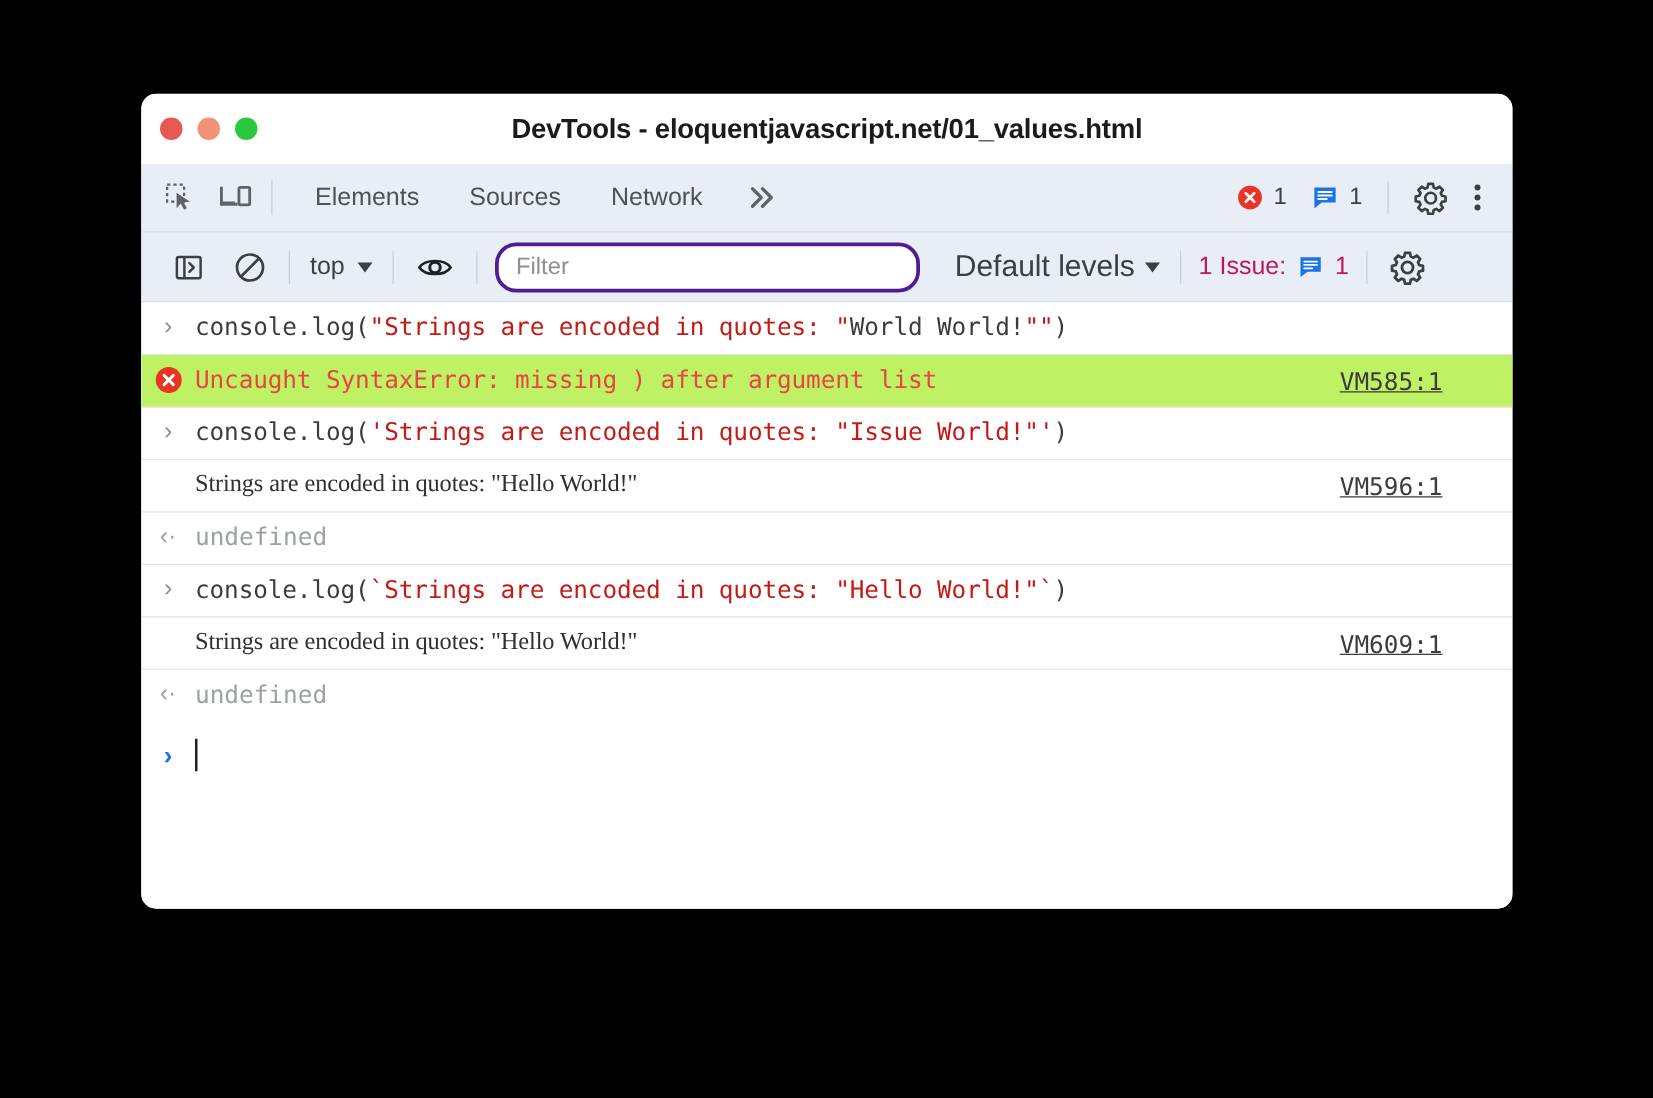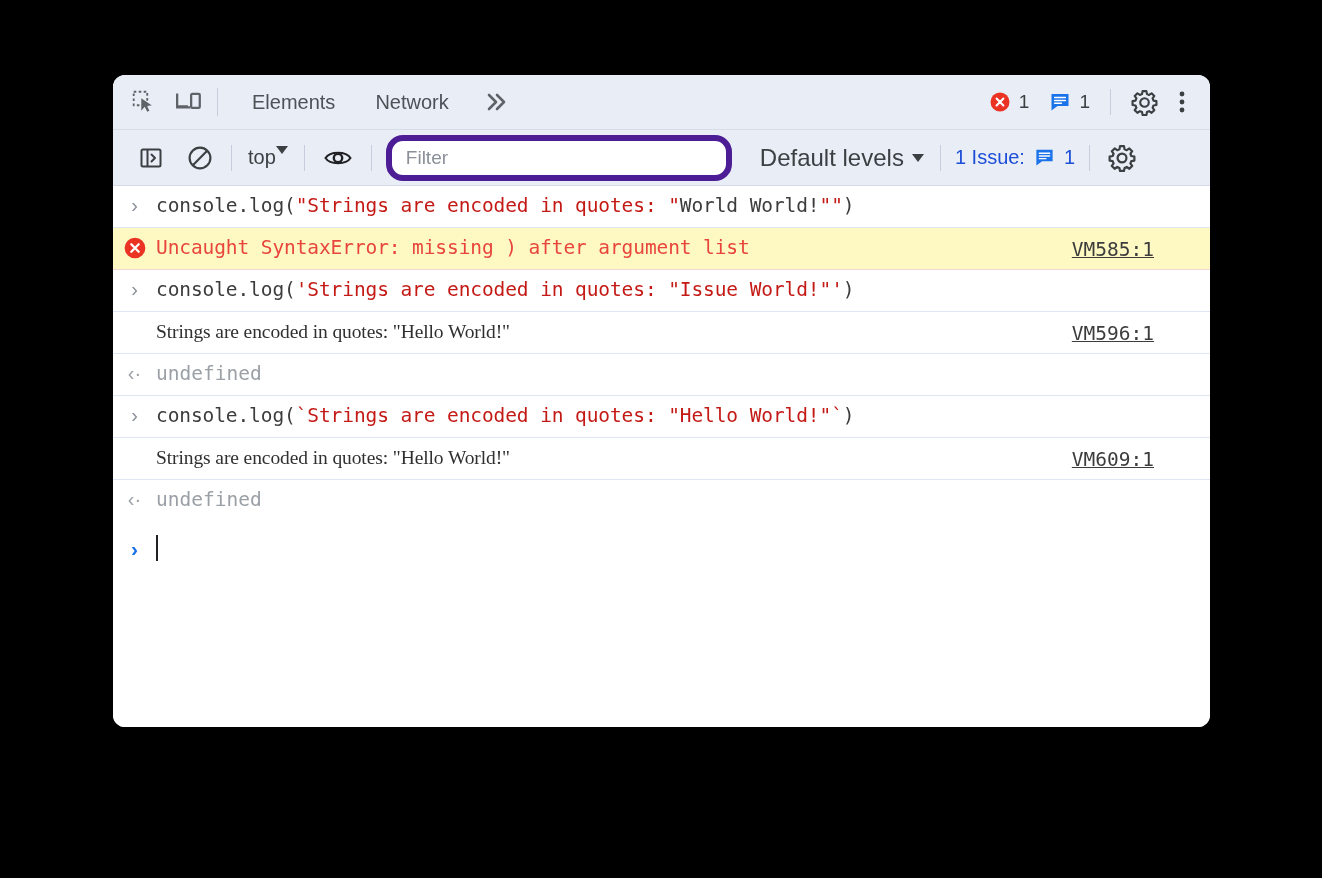--- a/index.html
+++ b/index.html
@@ -158,35 +158,37 @@
     cursor: pointer;
   }
   .ct-sep {
     width: 1px;
     height: 26px;
     background: #c7cddc;
     margin: 0 6px;
   }
   .ctx-select {
     display: flex;
+    align-items: center;
+    gap: 10px;
     font-size: 20px;
     color: #3c4043;
     padding: 0 10px;
     cursor: pointer;
   }
   .caret {
     width: 0; height: 0;
     border-left: 6px solid transparent;
     border-right: 6px solid transparent;
     border-top: 8px solid #3c4043;
   }
   .filter-input {
     width: 306px;
     height: 34px;
-    border: 6px solid #4c1d95;
+    border: 3px solid #4c1d95;
     border-radius: 17px;
     background: #ffffff;
     font-size: 19px;
     color: #3c4043;
     padding: 0 14px;
     margin-left: 8px;
     outline: none;
     font-family: "Liberation Sans", sans-serif;
   }
   .filter-input::placeholder { color: #8a8f98; }
@@ -198,21 +200,21 @@
     color: #3c4043;
     margin-left: 18px;
     padding: 0 10px;
     cursor: pointer;
   }
   .issues {
     display: flex;
     align-items: center;
     gap: 9px;
     font-size: 20px;
-    color: #1d4ed8;
+    color: #be185d;
     padding: 0 8px;
     cursor: pointer;
   }
 
   
   .console-body {
     flex: 1;
     background: #ffffff;
     overflow: hidden;
     position: relative;
@@ -221,21 +223,21 @@
     display: flex;
     align-items: flex-start;
     position: relative;
     min-height: 42px;
     padding: 0;
     border-bottom: 1px solid #dfe6f5;
     box-sizing: border-box;
   }
   .row.no-border { border-bottom: none; }
   .row.error {
-    background: #fef9c3;
+    background: #bef264;
     border-bottom: 1px solid #f3d9d6;
   }
   .gutter {
     width: 43px;
     min-width: 43px;
     display: flex;
     align-items: flex-start;
     justify-content: center;
     padding-top: 9px;
   }
@@ -328,20 +330,28 @@
     align-items: flex-start;
     justify-content: center;
     padding-top: 8px;
   }
 </style>
 </head>
 <body>
 
 <div class="window">
 
+  <div class="titlebar">
+    <div class="traffic">
+      <div class="dot red"></div>
+      <div class="dot yellow"></div>
+      <div class="dot green"></div>
+    </div>
+    <div class="title-text">DevTools - eloquentjavascript.net/01_values.html</div>
+  </div>
 
   <div class="tabbar">
     <div class="tab-left-icons">
       <span class="icon-btn">
         <svg width="26" height="26" viewBox="0 0 24 24">
           <g fill="none" stroke="#5f6368" stroke-width="1.7" stroke-dasharray="2.4 2.2">
             <rect x="2.5" y="2.5" width="12.5" height="12.5"></rect>
           </g>
           <path d="M9.5 8.5 L9.5 20 L12.6 16.4 L15 21 L17 20 L14.7 15.5 L19.3 15.2 Z" fill="#5f6368"></path>
         </svg>
@@ -350,20 +360,21 @@
         <svg width="28" height="26" viewBox="0 0 26 24">
           <path d="M2 4 v12 h10" fill="none" stroke="#5f6368" stroke-width="2.1"></path>
           <path d="M1 17 h13" fill="none" stroke="#5f6368" stroke-width="2.1"></path>
           <rect x="15" y="4.5" width="8" height="13" rx="1" fill="none" stroke="#5f6368" stroke-width="2.1"></rect>
         </svg>
       </span>
     </div>
     <div class="vsep"></div>
     <div class="tabs">
       <div class="tab">Elements</div>
+      <div class="tab">Sources</div>
       <div class="tab">Network</div>
       <div class="tab-more">
         <svg width="28" height="22" viewBox="0 0 28 22">
           <path d="M6 4 L13 11 L6 18" fill="none" stroke="#5f6368" stroke-width="2.6" stroke-linecap="round" stroke-linejoin="round"></path>
           <path d="M14 4 L21 11 L14 18" fill="none" stroke="#5f6368" stroke-width="2.6" stroke-linecap="round" stroke-linejoin="round"></path>
         </svg>
       </div>
     </div>
     <div class="tabbar-right">
       <div class="badge-group">

